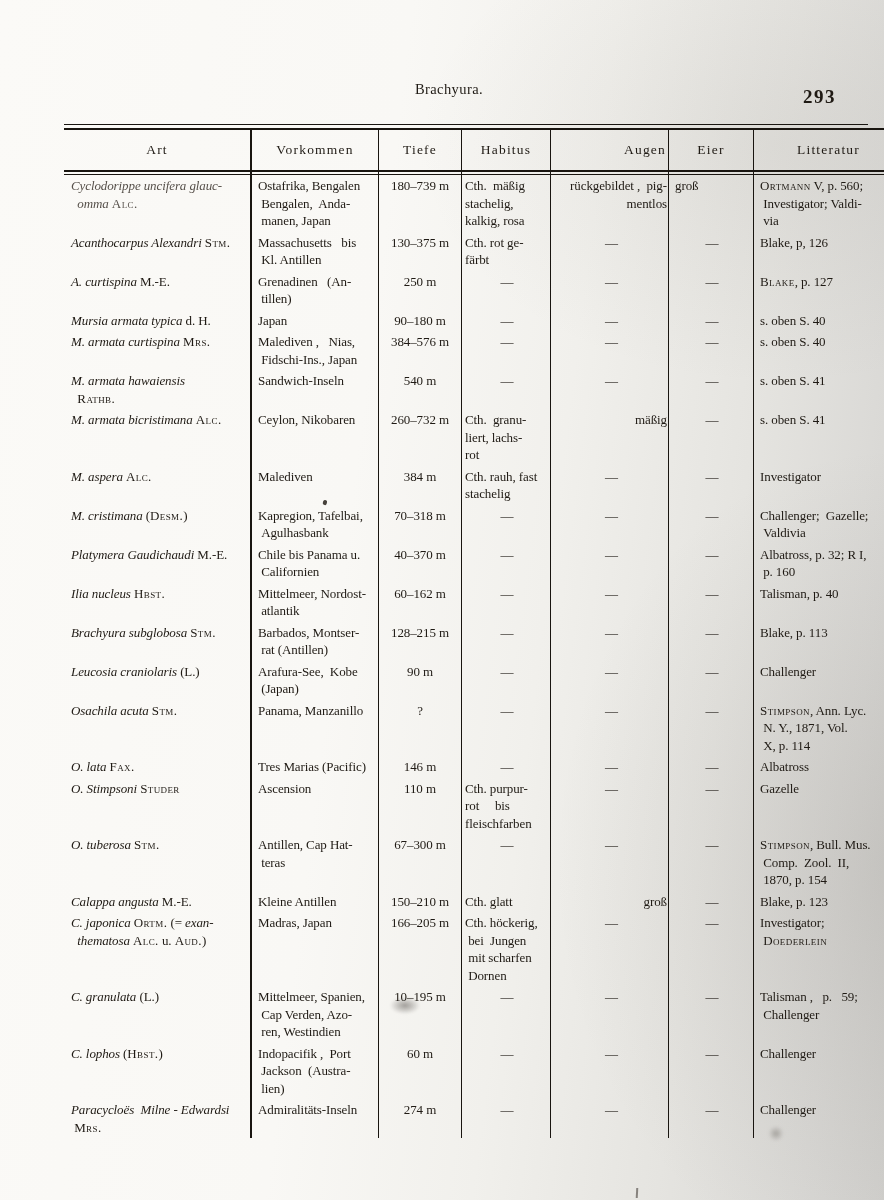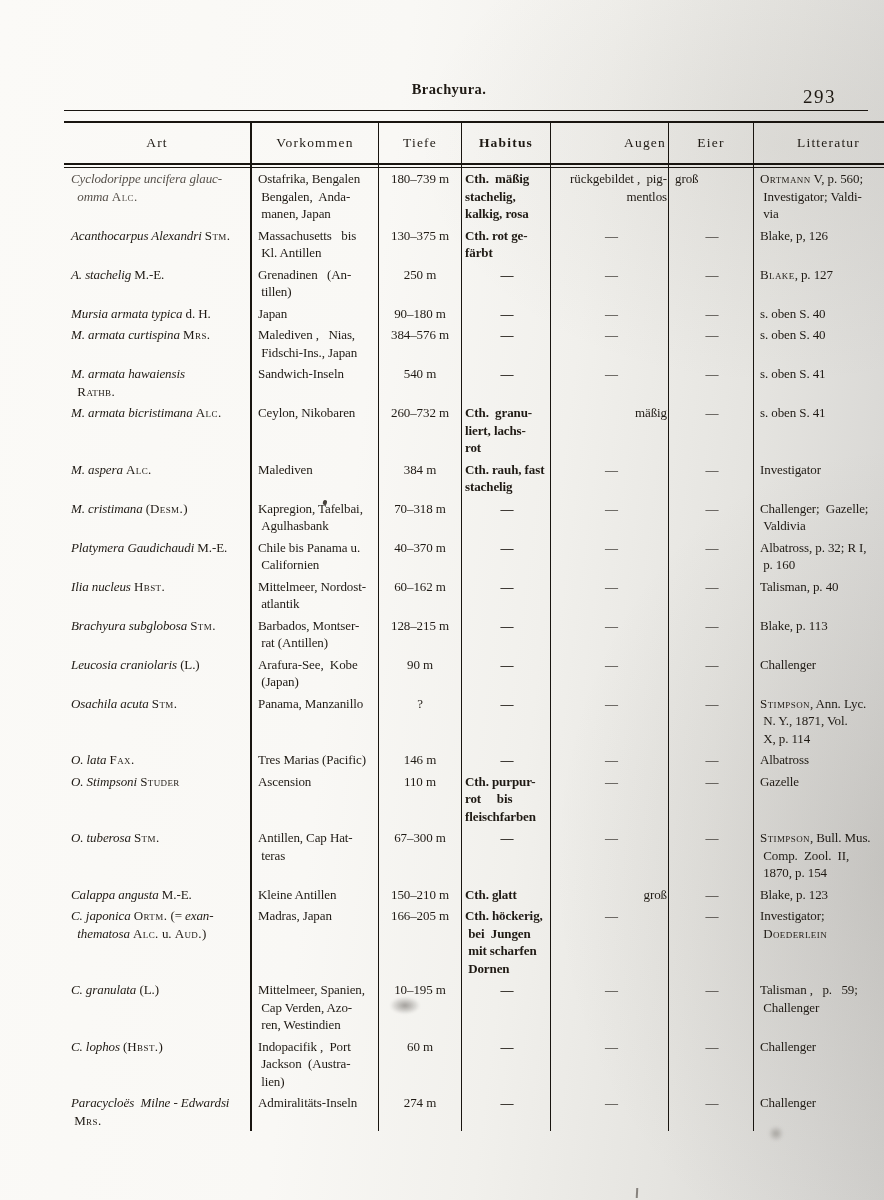--- a/index.html
+++ b/index.html
@@ -9,30 +9,30 @@
     overflow:hidden;
     font-family:"Liberation Serif","DejaVu Serif",serif;
     color:#1f1a14;
     background:
       radial-gradient(ellipse 600px 400px at 88% 12%, rgba(120,115,108,.10), transparent 60%),
       radial-gradient(ellipse 520px 640px at 101% 72%, rgba(110,105,98,.16), transparent 65%),
       linear-gradient(97deg,#fbfaf7 0%,#f9f8f5 40%,#f1f0ec 60%,#e5e4e0 78%,#d9d8d5 92%,#d1d0cd 100%);
   }
   .running-head{
     position:absolute;top:81px;left:64px;width:770px;
-    text-align:center;font-size:14.5px;font-weight:700;letter-spacing:.4px;
+    text-align:center;font-size:14.5px;font-weight:400;letter-spacing:.4px;
   }
   .page-number{
     position:absolute;top:86px;right:48px;
-    font-size:19px;font-weight:400;letter-spacing:1.5px;
+    font-size:19px;font-weight:700;letter-spacing:1.5px;
   }
   .table-wrap{
-    position:absolute;left:64px;top:110px;width:804px;
+    position:absolute;left:64px;top:124px;width:804px;
     border-top:1.5px solid #191510;
-    padding-top:10px;
+    padding-top:3px;
   }
   table{
     border-collapse:collapse;table-layout:fixed;width:804px;
     font-size:13px;line-height:17.5px;
   }
   th{
     font-weight:400;font-size:13.5px;letter-spacing:1.2px;
     text-align:center;vertical-align:middle;
     padding:11px 2px;
     border-top:2.8px solid #191510;
@@ -41,21 +41,21 @@
   tr.rule-gap td{height:2.5px;padding:0;border-bottom:1.3px solid #191510;}
   td{
     vertical-align:top;
     padding:2px 4px 2px 5px;
     white-space:pre-wrap;
     letter-spacing:-0.1px;
   }
   .col-art{width:182px;}
   .col-vorkommen{width:122px;border-left:2.6px solid #191510;}
   .col-tiefe{width:78px;border-left:1.3px solid #191510;}
-  .col-habitus{width:84px;border-left:1.3px solid #191510;font-weight:bold;}
+  .col-habitus{width:84px;border-left:1.3px solid #191510;}
   .col-augen{width:113px;border-left:1.3px solid #191510;text-align:right;}
   .col-eier{width:80px;border-left:1.3px solid #191510;margin-top:45px;}
   .col-litteratur{width:145px;border-left:1.3px solid #191510;}
   td.col-art{padding-left:7px;}
   td.col-vorkommen{padding-left:6px;padding-right:1px;}
   td.col-tiefe{text-align:center;padding-left:2px;padding-right:2px;}
   td.col-habitus{padding-left:3px;padding-right:1px;margin-top:11px;}
   td.col-augen{padding-left:5px;padding-right:1px;}
   td.col-eier{padding-left:6px;}
   td.col-litteratur{padding-left:6px;padding-right:1px;}
@@ -135,21 +135,21 @@
             <td class="col-vorkommen">Massachusetts   bis
  Kl. Antillen</td>
             <td class="col-tiefe">130–375 m</td>
             <td class="col-habitus">Cth. rot ge-
 färbt</td>
             <td class="col-augen dash">—</td>
             <td class="col-eier dash">—</td>
             <td class="col-litteratur">Blake, p, 126</td>
           </tr>
           <tr>
-            <td class="col-art"><span class="i">A. stachelig </span><span>M.-E.</span></td>
+            <td class="col-art"><span class="i">A. curtispina </span><span>M.-E.</span></td>
             <td class="col-vorkommen">Grenadinen   (An-
  tillen)</td>
             <td class="col-tiefe">250 m</td>
             <td class="col-habitus dash">—</td>
             <td class="col-augen dash">—</td>
             <td class="col-eier dash">—</td>
             <td class="col-litteratur"><span class="sc">Blake</span><span>, p. 127</span></td>
           </tr>
           <tr>
             <td class="col-art"><span class="i">Mursia armata typica </span><span>d. H.</span></td>

